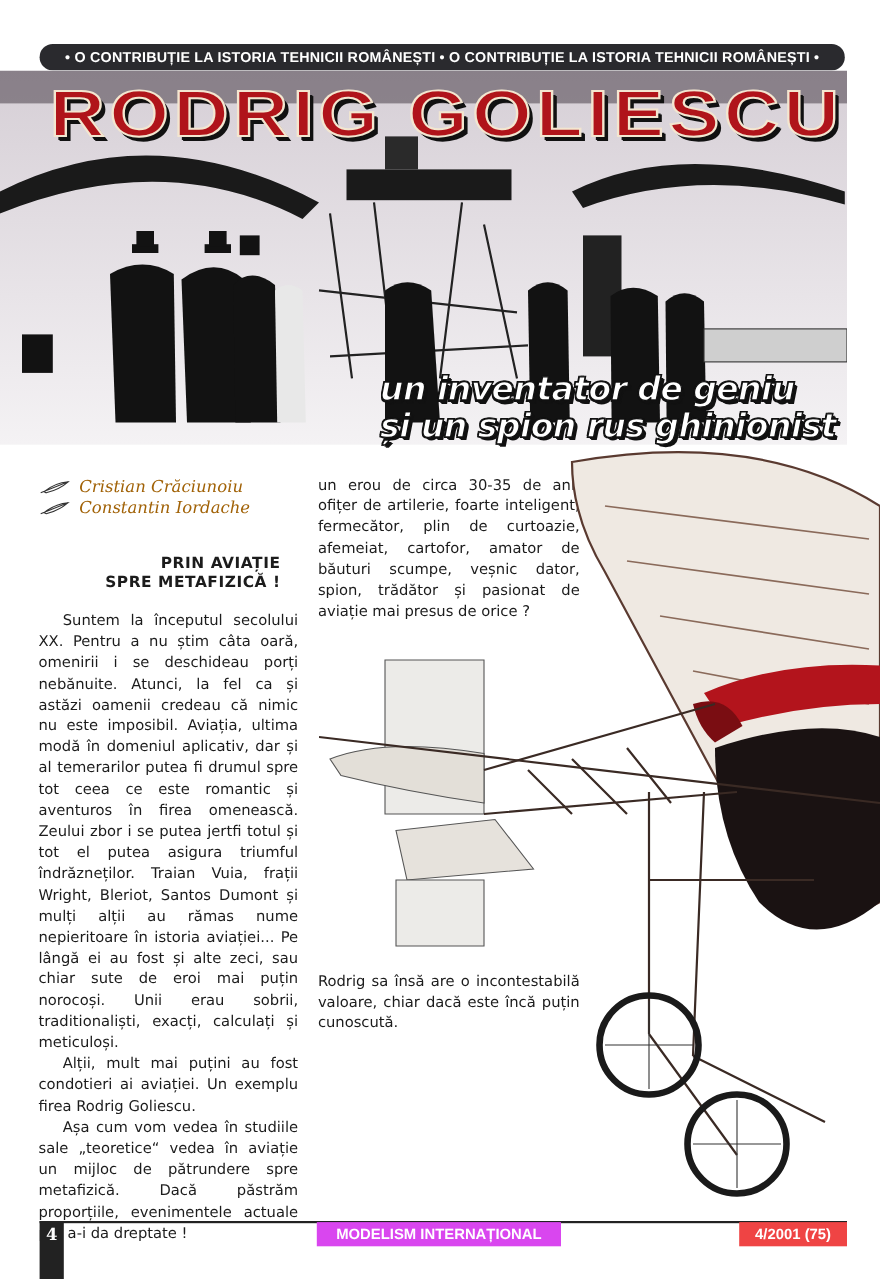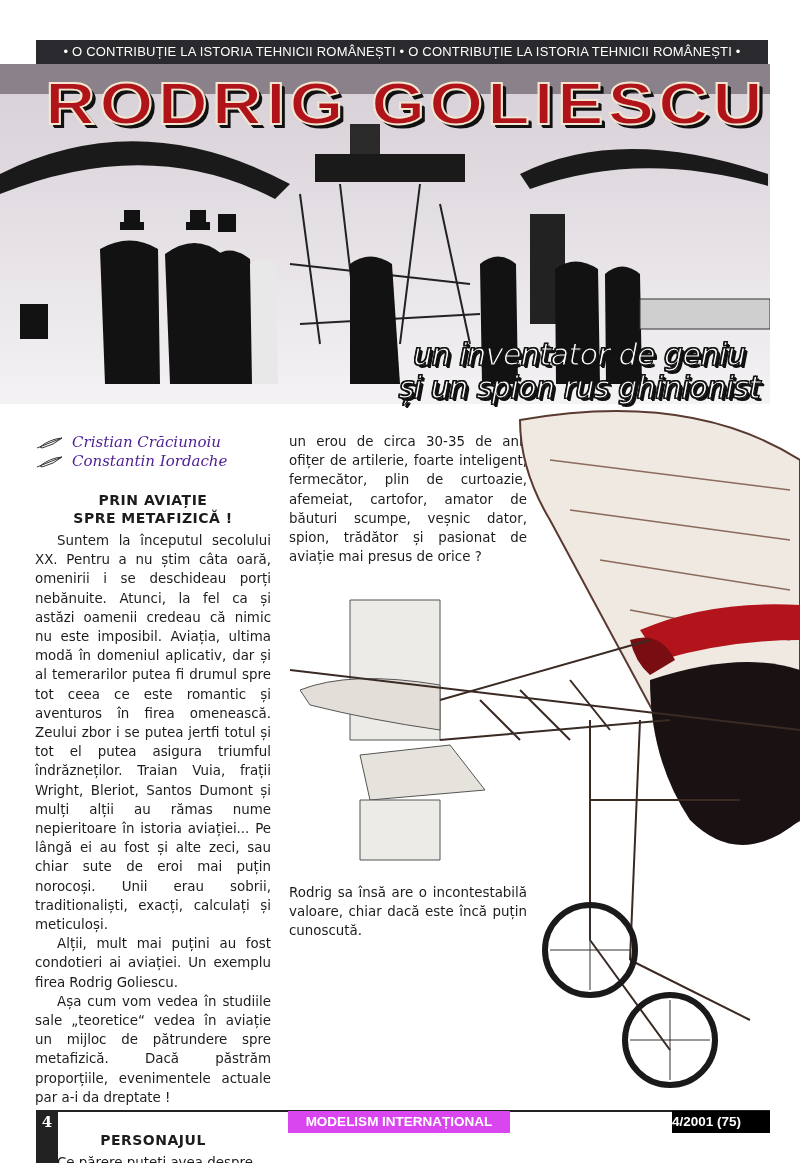--- a/index.html
+++ b/index.html
@@ -3,77 +3,77 @@
 <meta charset="utf-8">
 <style>
   html, body { margin:0; padding:0; }
   body {
     width:800px; height:1163px; position:relative; overflow:hidden;
     background:#ffffff; font-family:"DejaVu Sans", sans-serif; color:#1a1a1a;
   }
   .banner {
     position:absolute; left:36px; top:40px; width:732px; height:24px;
     background:#2a2a2e; color:#fff; font-family:"Liberation Sans", sans-serif;
-    font-weight:normal; font-size:13px; line-height:24px; text-align:center;
-    letter-spacing:0.2px; white-space:nowrap;
+    font-weight:bold; font-size:13px; line-height:24px; text-align:center;
+    letter-spacing:0.2px; white-space:nowrap;border-radius:12px;
   }
   .photo {
     position:absolute; left:0; top:64px; width:770px; height:340px; overflow:hidden;
     background:#ececec;
   }
   .photo svg { position:absolute; left:0; top:0; }
   .title {
     position:absolute; left:28px; top:74px; width:720px; height:64px;
     font-family:"Liberation Sans", sans-serif; font-weight:bold; font-size:66px;
     line-height:64px; letter-spacing:4px; color:#b0141a; text-align:center;
     transform:scaleX(1.05) scaleY(0.9); transform-origin:left top;
     -webkit-text-stroke:2px #f3e6d0;
     text-shadow: 3px 4px 0 #111, 4px 5px 0 #111;
     white-space:nowrap;
   }
   .subtitle {
-    position:absolute; right:40px; top:338px; text-align:center;
-    font-family:"DejaVu Sans", sans-serif; font-weight:normal; font-style:italic;
+    position:absolute; right:40px; top:338px; text-align:left;
+    font-family:"DejaVu Sans", sans-serif; font-weight:bold; font-style:italic;
     font-size:30px; line-height:33px; color:#fff;
     -webkit-text-stroke:1.2px #111;
     text-shadow: 2px 2px 0 #111, 3px 3px 0 #111, -1px -1px 0 #111, 1px -1px 0 #111, -1px 1px 0 #111;
     letter-spacing:-0.5px; white-space:nowrap;margin-left:28px;
   }
   .authors {
     position:absolute; left:36px; top:433px; width:250px;
-    font-family:"DejaVu Serif", serif; font-style:italic; font-size:15px; line-height:19px; color:#4c1d95;
+    font-family:"DejaVu Serif", serif; font-style:italic; font-size:15px; line-height:19px; color:#a16207;
   }
   .author { display:flex; align-items:center; gap:8px; }
   .quill { width:28px; height:14px; }
   .col {
     position:absolute; font-family:"DejaVu Sans", sans-serif; font-size:13.4px; line-height:19.2px;
     text-align:justify; color:#1c1c1c;
   }
   .col p { margin:0; text-indent:22px; }
   .col p.noindent { text-indent:0; }
   .col h3 {
-    margin:4px; text-align:center; font-family:"DejaVu Sans", sans-serif; font-weight:bold;
+    margin:16px; text-align:right; font-family:"DejaVu Sans", sans-serif; font-weight:bold;
     font-size:14px; line-height:18px; letter-spacing:0.5px;
   }
   .c1 { left:35px; top:487px; width:236px; }
   .c2a { left:289px; top:432px; width:238px; }
   .c2b { left:289px; top:883px; width:238px; }
   .plane { position:absolute; left:290px; top:400px; width:510px; height:690px; }
   .footer-rule { position:absolute; left:36px; top:1110px; width:734px; height:2px; background:#222; }
   .page-no {
     position:absolute; left:36px; top:1110px; width:22px; height:53px; background:#222; color:#fff;
     font-family:"DejaVu Serif", serif; font-weight:bold; font-size:15px; text-align:center; line-height:24px;
   }
   .mag {
     position:absolute; left:288px; top:1111px; width:222px; height:22px; background:#d946ef; color:#fff;
     font-family:"Liberation Sans", sans-serif; font-weight:bold; font-size:13.5px; line-height:22px; text-align:center;
   }
   .issue {
-    position:absolute; left:672px; top:1111px; width:98px; height:22px; background:#000000; color:#fff;
-    font-family:"Liberation Sans", sans-serif; font-weight:bold; font-size:13.5px; line-height:22px; text-align:left;
+    position:absolute; left:672px; top:1111px; width:98px; height:22px; background:#ef4444; color:#fff;
+    font-family:"Liberation Sans", sans-serif; font-weight:bold; font-size:13.5px; line-height:22px; text-align:center;
   }
 </style>
 </head>
 <body>
 
 <div class="banner">• O CONTRIBUȚIE LA ISTORIA TEHNICII ROMÂNEȘTI • O CONTRIBUȚIE LA ISTORIA TEHNICII ROMÂNEȘTI •</div>
 
 <div class="photo">
   <svg width="770" height="340" viewBox="0 0 770 340">
     <defs>

